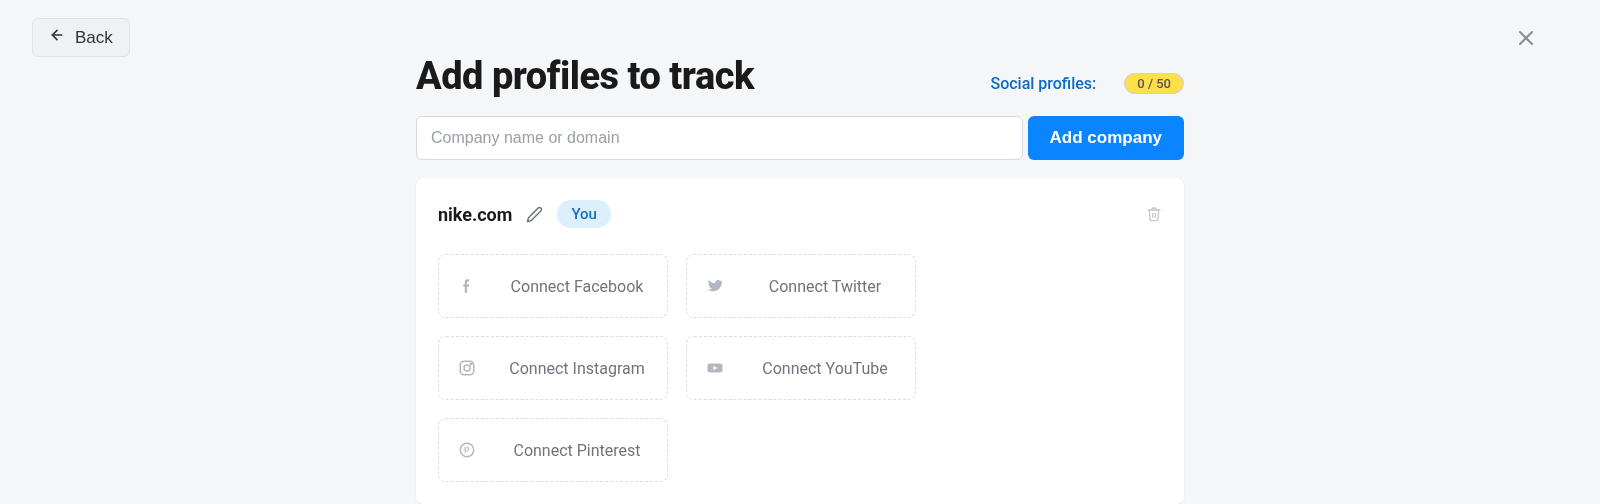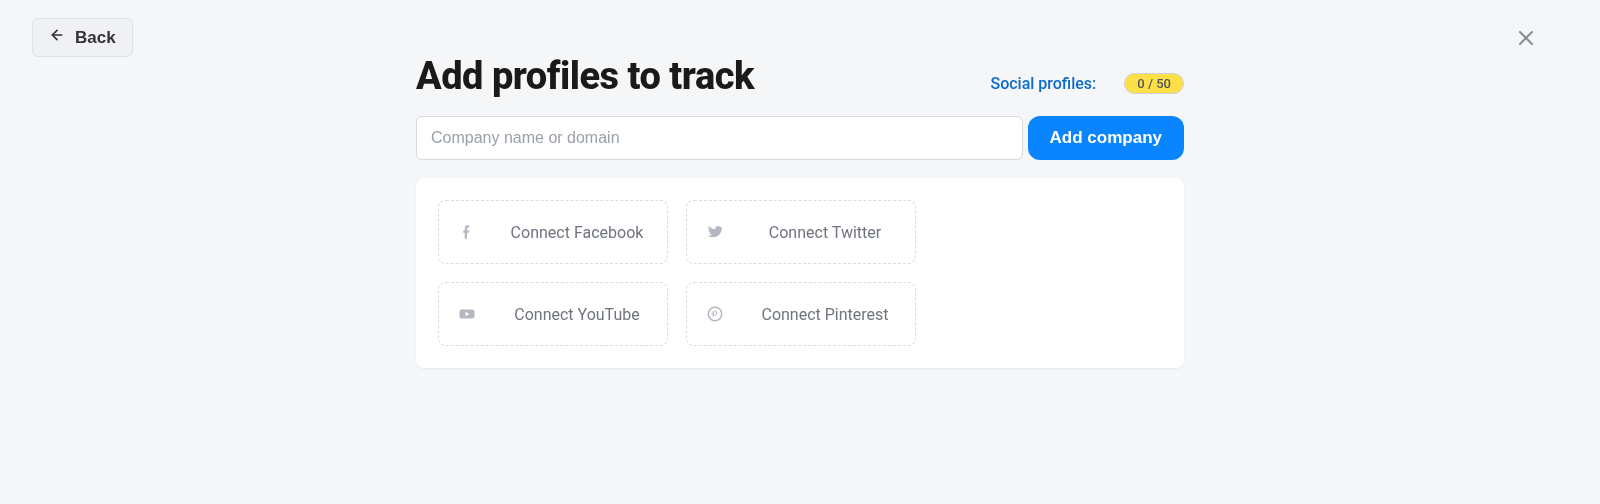--- a/index.html
+++ b/index.html
@@ -21,21 +21,21 @@
       display: flex;
       align-items: center;
       gap: 10px;
       padding: 8px 16px;
       background: #f0f1f4;
       border: 1px solid #e0e2e8;
       border-radius: 6px;
       cursor: pointer;
       color: #333;
       font-size: 17px;
-      font-weight: 700;
+      font-weight: 400;
     }
     .back-button svg {
       width: 16px;
       height: 16px;
     }
     .close-button {
       position: absolute;
       top: 26px;
       right: 62px;
       cursor: pointer;
@@ -99,21 +99,21 @@
       background: #fff;
     }
     .company-input::placeholder {
       color: #9aa0a8;
     }
     .add-company-button {
       padding: 12px 22px;
       background: #0a84ff;
       color: #fff;
       border: none;
-      border-radius: 12px;
+      border-radius: 6px;
       font-size: 17px;
       font-weight: 600;
       cursor: pointer;
     }
     .company-card {
       background: #fff;
       border-radius: 8px;
       padding: 22px;
       box-shadow: 0 1px 3px rgba(0,0,0,0.05);
     }
@@ -220,40 +220,70 @@
       <span class="social-profiles-count">0 / 50</span>
     </div>
   </div>
 
   <div class="input-row">
     <input class="company-input" type="text" placeholder="Company name or domain" style="">
     <button class="add-company-button">Add company</button>
   </div>
 
   <div class="company-card">
+    <div class="company-header">
+      <span class="company-name">nike.com</span>
+      <span class="edit-icon">
+        <svg viewBox="0 0 24 24" fill="none" stroke="currentColor" stroke-width="2" stroke-linecap="round" stroke-linejoin="round">
+          <path d="M17 3a2.828 2.828 0 1 1 4 4L7.5 20.5 2 22l1.5-5.5L17 3z"></path>
+        </svg>
+      </span>
+      <span class="you-badge">You</span>
+      <span class="trash-icon">
+        <span>
+          <svg viewBox="0 0 24 24" fill="none" stroke="currentColor" stroke-width="2" stroke-linecap="round" stroke-linejoin="round">
+            <polyline points="3 6 5 6 21 6"></polyline>
+            <path d="M19 6l-1 14a2 2 0 0 1-2 2H8a2 2 0 0 1-2-2L5 6"></path>
+            <path d="M10 11v6"></path>
+            <path d="M14 11v6"></path>
+            <path d="M9 6V4a1 1 0 0 1 1-1h4a1 1 0 0 1 1 1v2"></path>
+          </svg>
+        </span>
+      </span>
+    </div>
 
     <div class="connect-grid">
       <div class="connect-item">
         <span class="social-icon">
           <svg viewBox="0 0 24 24" fill="currentColor">
               <path d="M15 3h-2.5C10 3 9 4.5 9 7v3H7v3h2v8h3v-8h2.5l.5-3h-3V7.5c0-.9.3-1.5 1.5-1.5H15V3z"></path>
             </svg>
         </span>
         <span class="connect-label">Connect Facebook</span>
       </div>
 
       <div class="connect-item">
         <span class="social-icon">
           <svg viewBox="0 0 24 24" fill="currentColor">
               <path d="M22 5.9c-.7.3-1.5.5-2.3.6.8-.5 1.5-1.3 1.8-2.2-.8.5-1.7.8-2.6 1-1.5-1.6-4-1.7-5.6-.1-.8.8-1.2 2-1 3.1C8.9 8.1 5.8 6.5 3.7 4c-1 1.8-.5 4 1.2 5.2-.6 0-1.3-.2-1.8-.5 0 1.9 1.3 3.5 3.2 3.9-.6.2-1.2.2-1.8.1.5 1.6 2 2.7 3.7 2.7-1.7 1.3-3.8 1.9-5.9 1.6 2 1.3 4.3 2 6.7 2 8 0 12.4-6.7 12.1-12.7.8-.6 1.5-1.3 2.1-2.2z"></path>
             </svg>
         </span>
         <span class="connect-label">Connect Twitter</span>
       </div>
 
+      <div class="connect-item">
+        <span class="social-icon">
+          <svg viewBox="0 0 24 24" fill="none" stroke="currentColor" stroke-width="2" stroke-linecap="round" stroke-linejoin="round">
+              <rect x="3" y="3" width="18" height="18" rx="5"></rect>
+              <circle cx="12" cy="12" r="4"></circle>
+              <circle cx="17.5" cy="6.5" r="1" fill="currentColor"></circle>
+            </svg>
+        </span>
+        <span class="connect-label">Connect Instagram</span>
+      </div>
 
       <div class="connect-item">
         <span class="social-icon">
           <svg viewBox="0 0 24 24" fill="currentColor">
               <rect x="2" y="6" width="20" height="12" rx="3"></rect>
               <path d="M10 9l5 3-5 3V9z" fill="#fff"></path>
             </svg>
         </span>
         <span class="connect-label">Connect YouTube</span>
       </div>

